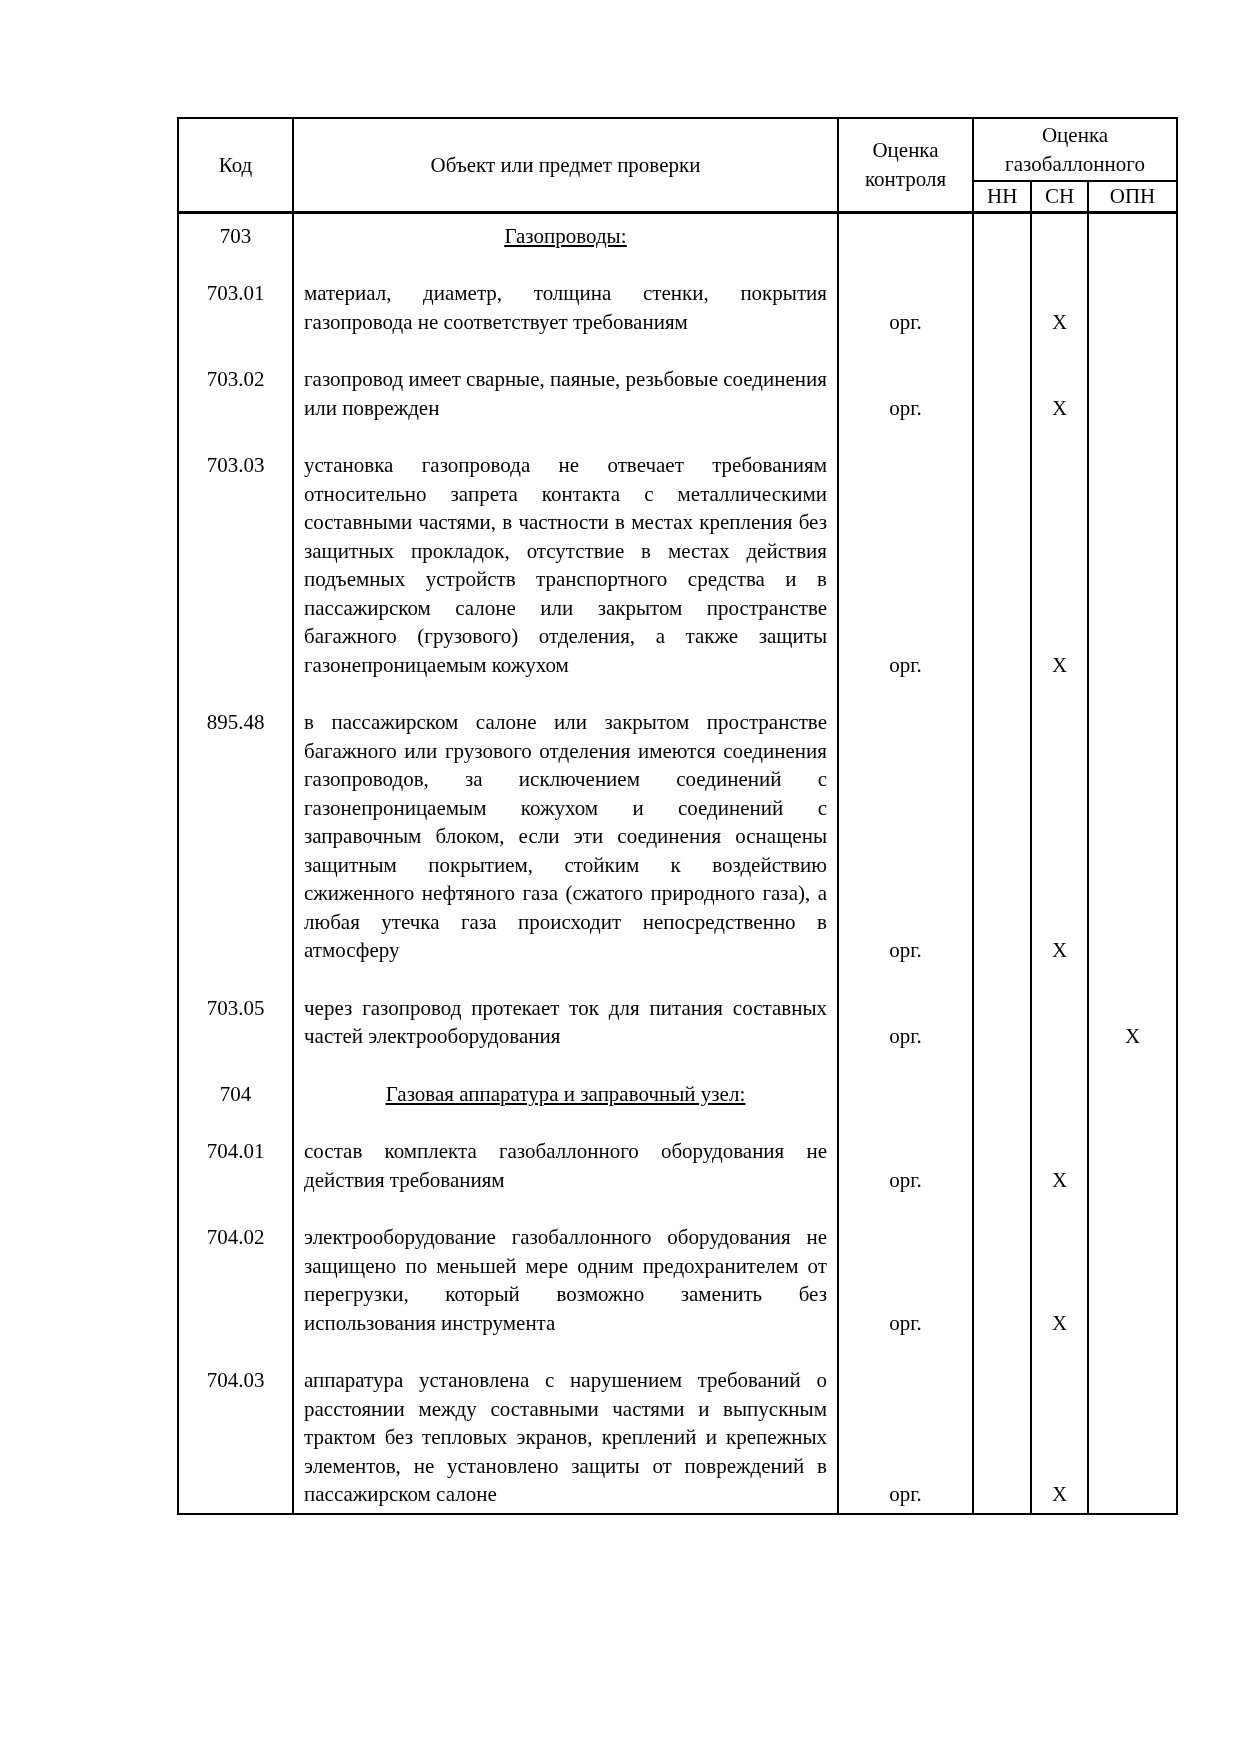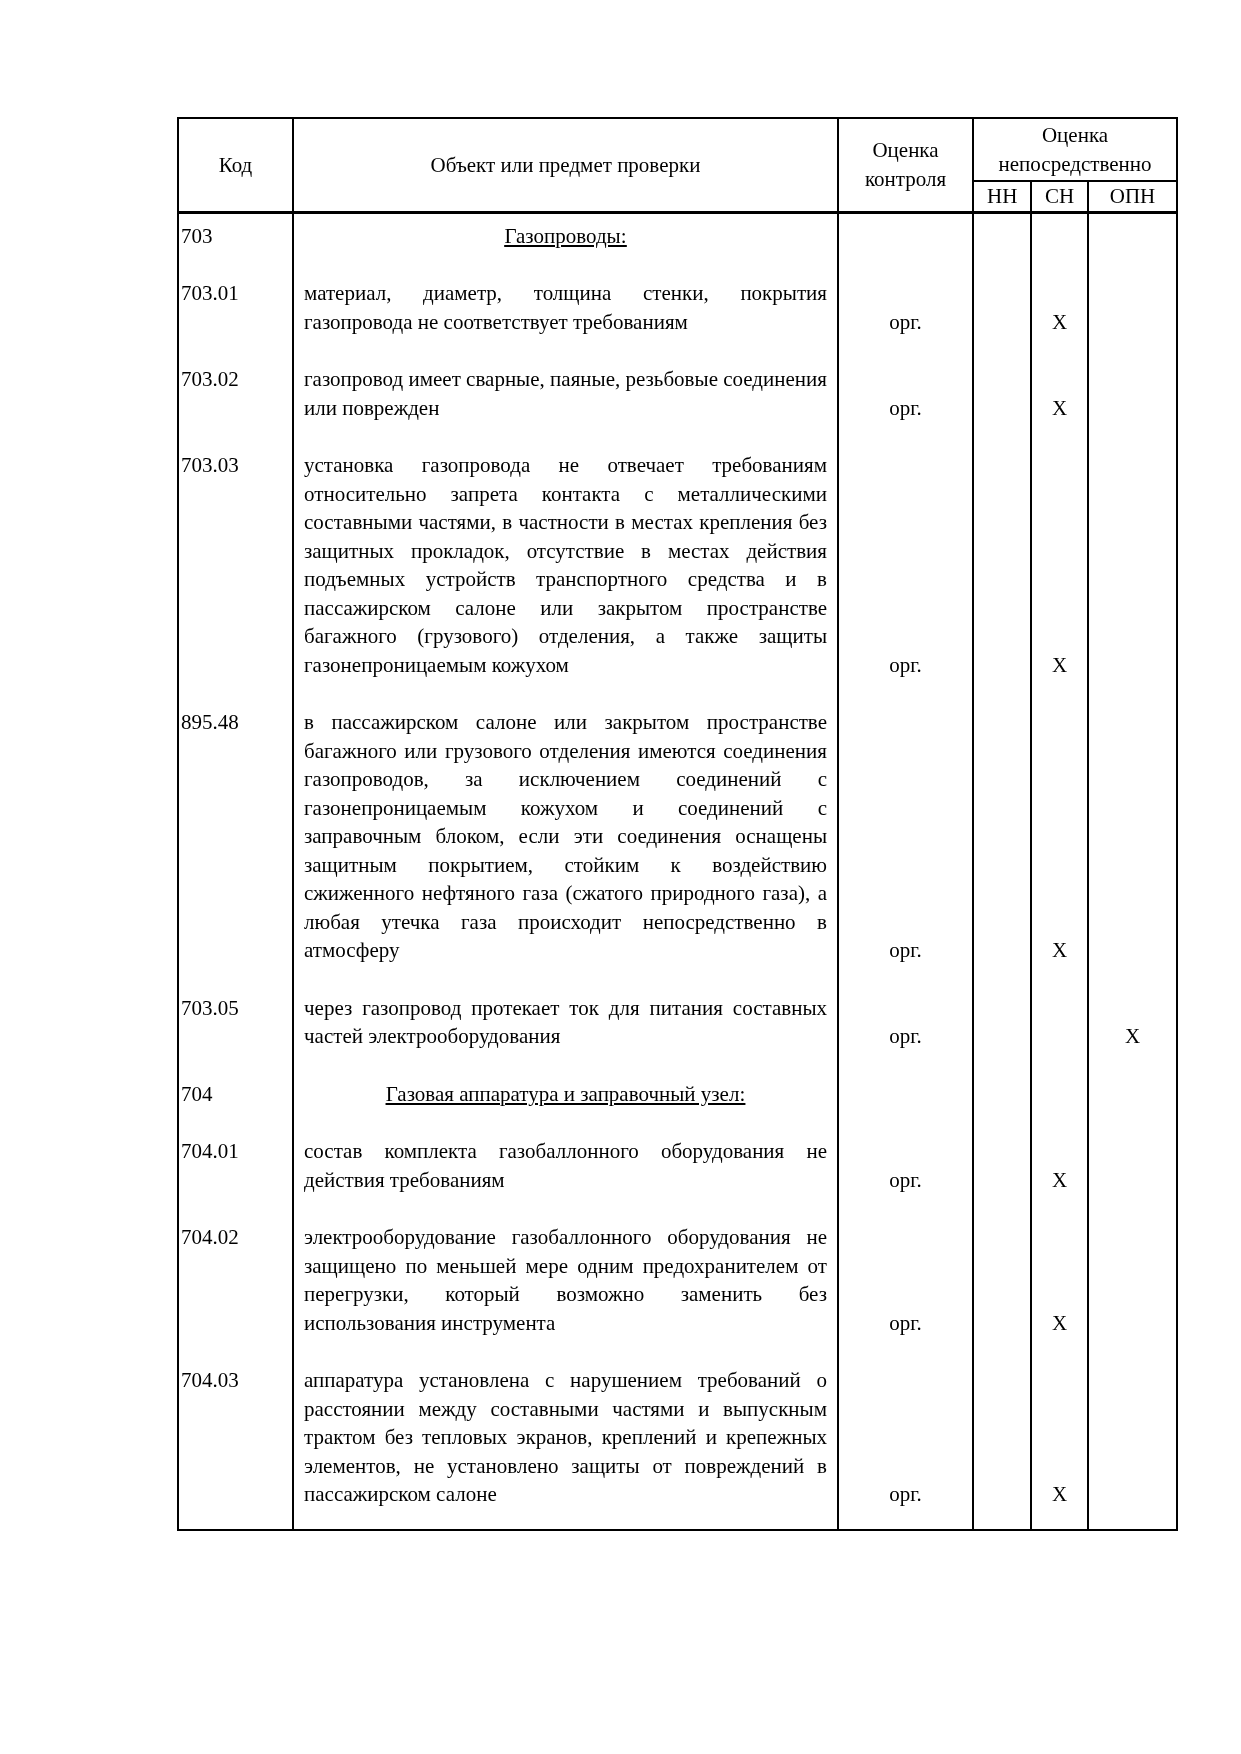--- a/index.html
+++ b/index.html
@@ -48,23 +48,23 @@
   thead tr.main th {
     height: 56px;
   }
 
   tbody td {
     border-left: 2px solid #000;
     border-right: 2px solid #000;
     padding: 29px 10px 0 10px;
   }
   tbody tr.first td { padding-top: 8px; border-top: 3px solid #000; }
-  tbody tr.last td  { padding-bottom: 20px; }
+  tbody tr.last td  { padding-bottom: 4px; }
 
-  td.col-code   { vertical-align: top; padding-left: 2px; padding-right: 2px; }
+  td.col-code   { text-align: center; vertical-align: top; padding-left: 2px; padding-right: 2px; }
   td.col-obj    { text-align: justify; vertical-align: top; }
   td.col-method { text-align: center; vertical-align: bottom; margin-left: 8px; }
   td.col-mark   { text-align: center; vertical-align: bottom; padding-left: 2px; padding-right: 2px; }
 
   tr.section td.col-obj { text-align: center; text-decoration: underline; }
   tr.section .u { text-decoration: underline; }
 </style>
 </head>
 <body>
 
@@ -76,21 +76,21 @@
         <col class="c-method">
         <col class="c-nn">
         <col class="c-sn">
         <col class="c-opn">
     </colgroup>
     <thead>
       <tr class="main">
         <th rowspan="2">Код</th>
         <th rowspan="2">Объект или предмет проверки</th>
         <th rowspan="2">Оценка контроля</th>
-        <th colspan="3">Оценка непосредственно</th>
+        <th colspan="3">Оценка газобаллонного</th>
       </tr>
       <tr class="sub">
         <th>НН</th>
         <th>СН</th>
         <th>ОПН</th>
       </tr>
     </thead>
     <tbody>
 
       <tr class="section first">

